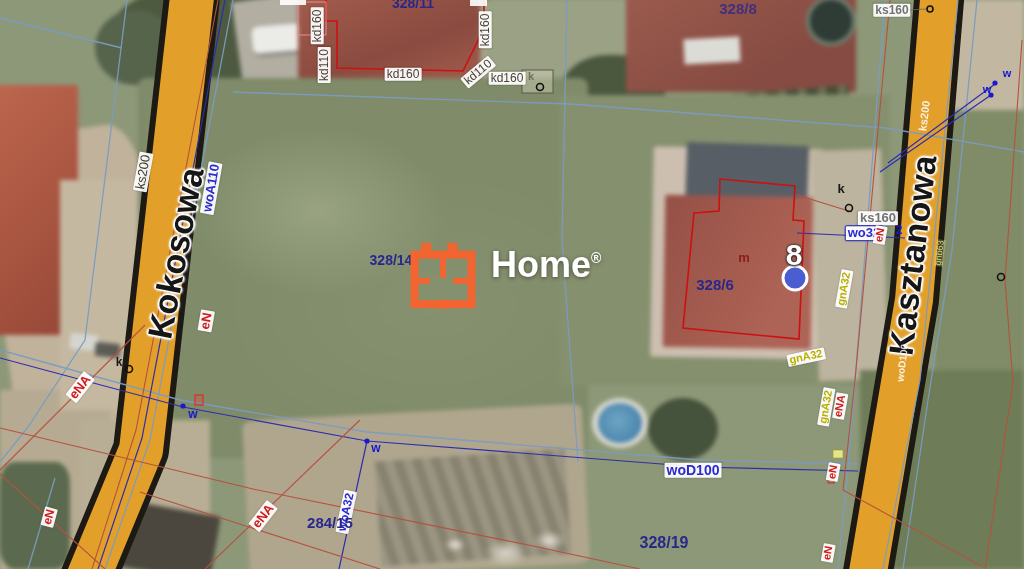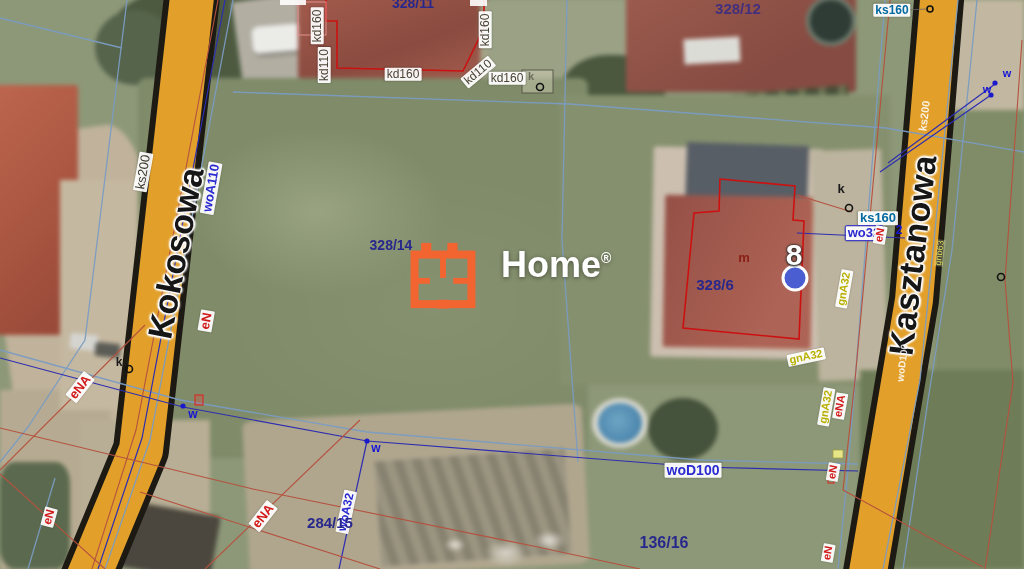--- a/index.html
+++ b/index.html
@@ -11,21 +11,21 @@
   
   #overlay{position:absolute;left:0;top:0;z-index:20;}
   #label-layer{position:absolute;inset:0;z-index:30;}
   .lbl{position:absolute;font:400 12px "Liberation Sans",sans-serif;
        white-space:nowrap;line-height:1.05;}
   .bgw{background:rgba(255,255,255,.93);padding:0 2px;border-radius:1px;
        box-shadow:0 0 2px rgba(0,0,0,.28);}
   .red{color:#d11a1a;font-weight:bold;}
   .navy{color:#2a2ad0;font-weight:bold;}
   .kd{color:#4a4336;}
-  .ks{color:#0369a1;font-weight:bold;}
+  .ks{color:#737373;font-weight:bold;}
   .ksdark{color:#3d3a2e;}
   .olive{color:#b8b000;font-weight:bold;}
   .parcel{color:#28288c;font-weight:bold;}
   .parcel12{color:#43307d;font-weight:bold;}
   .mred{color:#8a2018;font-weight:bold;font-size:13px;}
   .wblue{color:#1616d6;font-weight:bold;}
   .kblk{color:#1a1a1a;font-weight:bold;}
   .kgray{color:#6e6e5e;font-weight:bold;font-size:11px;}
   .wfaint{color:rgba(255,255,255,.85);font-weight:bold;font-size:11px;}
   .gfaint{color:#d8d85e;font-size:9px;background:rgba(250,250,200,.22);padding:0 1px;}
@@ -35,21 +35,21 @@
   .street{position:absolute;z-index:25;font:bold 34px "Liberation Sans",sans-serif;
     color:#161616;letter-spacing:.5px;white-space:nowrap;
     text-shadow:-2px 0 2px #fff,2px 0 2px #fff,0 -2px 2px #fff,0 2px 2px #fff,
                 -1px -1px 1px #fff,1px 1px 1px #fff;}
   .pin-number{position:absolute;z-index:31;font:bold 30px "Liberation Sans",sans-serif;
     color:#fff;text-shadow:0 0 2px #222,0 0 3px #333,0 1px 2px #222;
     transform:translate(-50%,-50%);}
   .sliver{position:absolute;background:rgba(255,255,255,.9);z-index:29;}
   
   #logo{position:absolute;left:406px;top:240px;z-index:40;display:flex;
-        gap:21px;align-items:flex-start;}
+        gap:11px;align-items:flex-start;}
   .logo-text{font:bold 36px/37px "Liberation Sans",sans-serif;color:#fff;
         text-shadow:0 1px 4px rgba(0,0,0,.45);}
   .logo-text .reg{font-size:14px;vertical-align:14px;}
 </style>
 </head>
 <body>
 
 <div id="stage">
 
   <div class="photo">
@@ -168,25 +168,25 @@
 
   <div id="label-layer">
       <div class="lbl ksdark bgw fs13" style="left: 143px; top: 172px; transform: translate(-50%, -50%) rotate(-80deg);">ks200</div>
       <div class="lbl navy bgw fs13" style="left: 211px; top: 188px; transform: translate(-50%, -50%) rotate(-80deg);">woA110</div>
       <div class="lbl red bgw fs13" style="left: 206px; top: 321px; transform: translate(-50%, -50%) rotate(-80deg);">eN</div>
       <div class="lbl red bgw fs13" style="left: 80px; top: 387px; transform: translate(-50%, -50%) rotate(-52deg);">eNA</div>
       <div class="lbl red bgw" style="left: 49px; top: 517px; transform: translate(-50%, -50%) rotate(-75deg);">eN</div>
       <div class="lbl red bgw fs13" style="left: 263px; top: 516px; transform: translate(-50%, -50%) rotate(-52deg);">eNA</div>
       <div class="lbl navy bgw" style="left: 346px; top: 512px; transform: translate(-50%, -50%) rotate(-78deg);">woA32</div>
       <div class="lbl parcel fs15" style="left: 330px; top: 523px; transform: translate(-50%, -50%) rotate(0deg);">284/15</div>
-      <div class="lbl parcel fs16" style="left: 664px; top: 543px; transform: translate(-50%, -50%) rotate(0deg);">136/16</div>
+      <div class="lbl parcel fs16" style="left: 664px; top: 543px; transform: translate(-50%, -50%) rotate(0deg);">328/19</div>
       <div class="lbl navy bgw fs14" style="left: 693px; top: 470px; transform: translate(-50%, -50%) rotate(0deg);">woD100</div>
-      <div class="lbl parcel fs14" style="left: 391px; top: 245px; transform: translate(-50%, -50%) rotate(0deg);">328/14</div>
+      <div class="lbl parcel fs14" style="left: 391px; top: 260px; transform: translate(-50%, -50%) rotate(0deg);">328/14</div>
       <div class="lbl parcel fs14" style="left: 413px; top: 3px; transform: translate(-50%, -50%) rotate(0deg);">328/11</div>
-      <div class="lbl parcel12 fs15" style="left: 738px; top: 9px; transform: translate(-50%, -50%) rotate(0deg);">328/12</div>
+      <div class="lbl parcel12 fs15" style="left: 738px; top: 9px; transform: translate(-50%, -50%) rotate(0deg);">328/8</div>
       <div class="lbl parcel fs15" style="left: 715px; top: 285px; transform: translate(-50%, -50%) rotate(0deg);">328/6</div>
       <div class="lbl mred" style="left: 744px; top: 258px; transform: translate(-50%, -50%) rotate(0deg);">m</div>
       <div class="lbl kd bgw" style="left: 317px; top: 26px; transform: translate(-50%, -50%) rotate(-90deg);">kd160</div>
       <div class="lbl kd bgw" style="left: 324px; top: 65px; transform: translate(-50%, -50%) rotate(-90deg);">kd110</div>
       <div class="lbl kd bgw" style="left: 403px; top: 74px; transform: translate(-50%, -50%) rotate(0deg);">kd160</div>
       <div class="lbl kd bgw" style="left: 478px; top: 72px; transform: translate(-50%, -50%) rotate(-40deg);">kd110</div>
       <div class="lbl kd bgw" style="left: 507px; top: 78px; transform: translate(-50%, -50%) rotate(0deg);">kd160</div>
       <div class="lbl kd bgw" style="left: 485px; top: 30px; transform: translate(-50%, -50%) rotate(-90deg);">kd160</div>
       <div class="lbl ks bgw" style="left: 892px; top: 10px; transform: translate(-50%, -50%) rotate(0deg);">ks160</div>
       <div class="lbl ks bgw fs13" style="left: 878px; top: 218px; transform: translate(-50%, -50%) rotate(0deg);">ks160</div>

